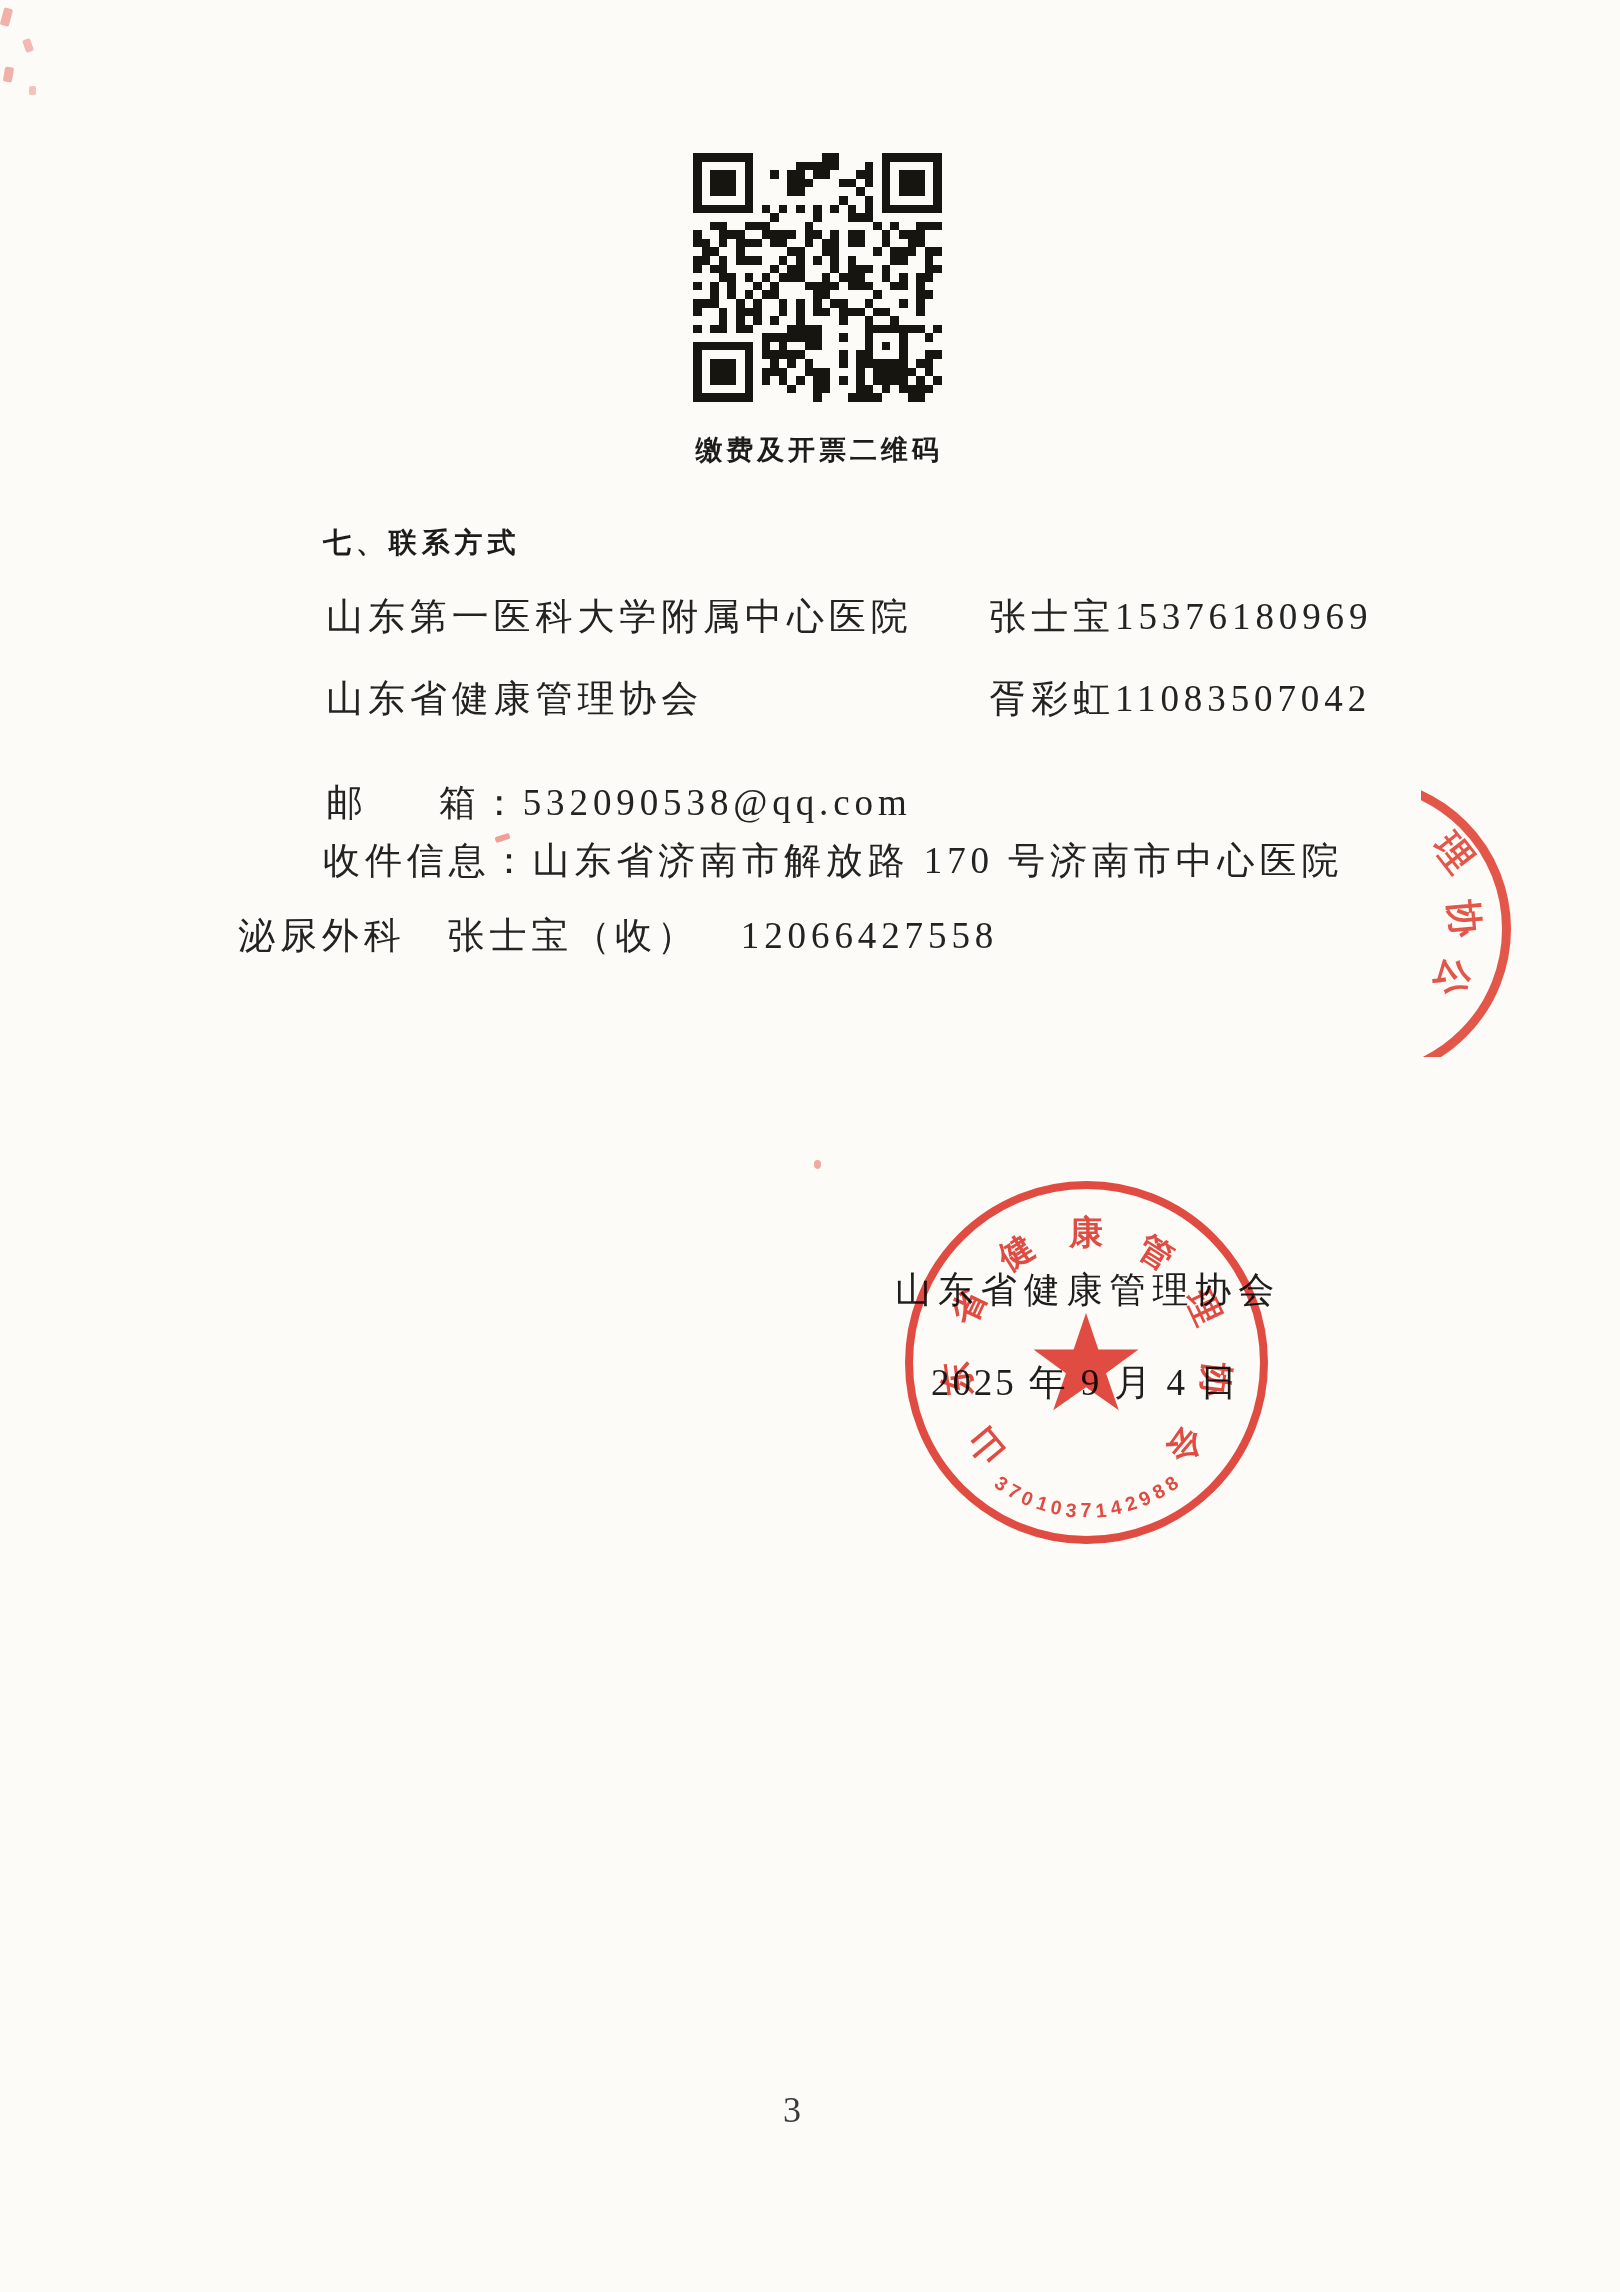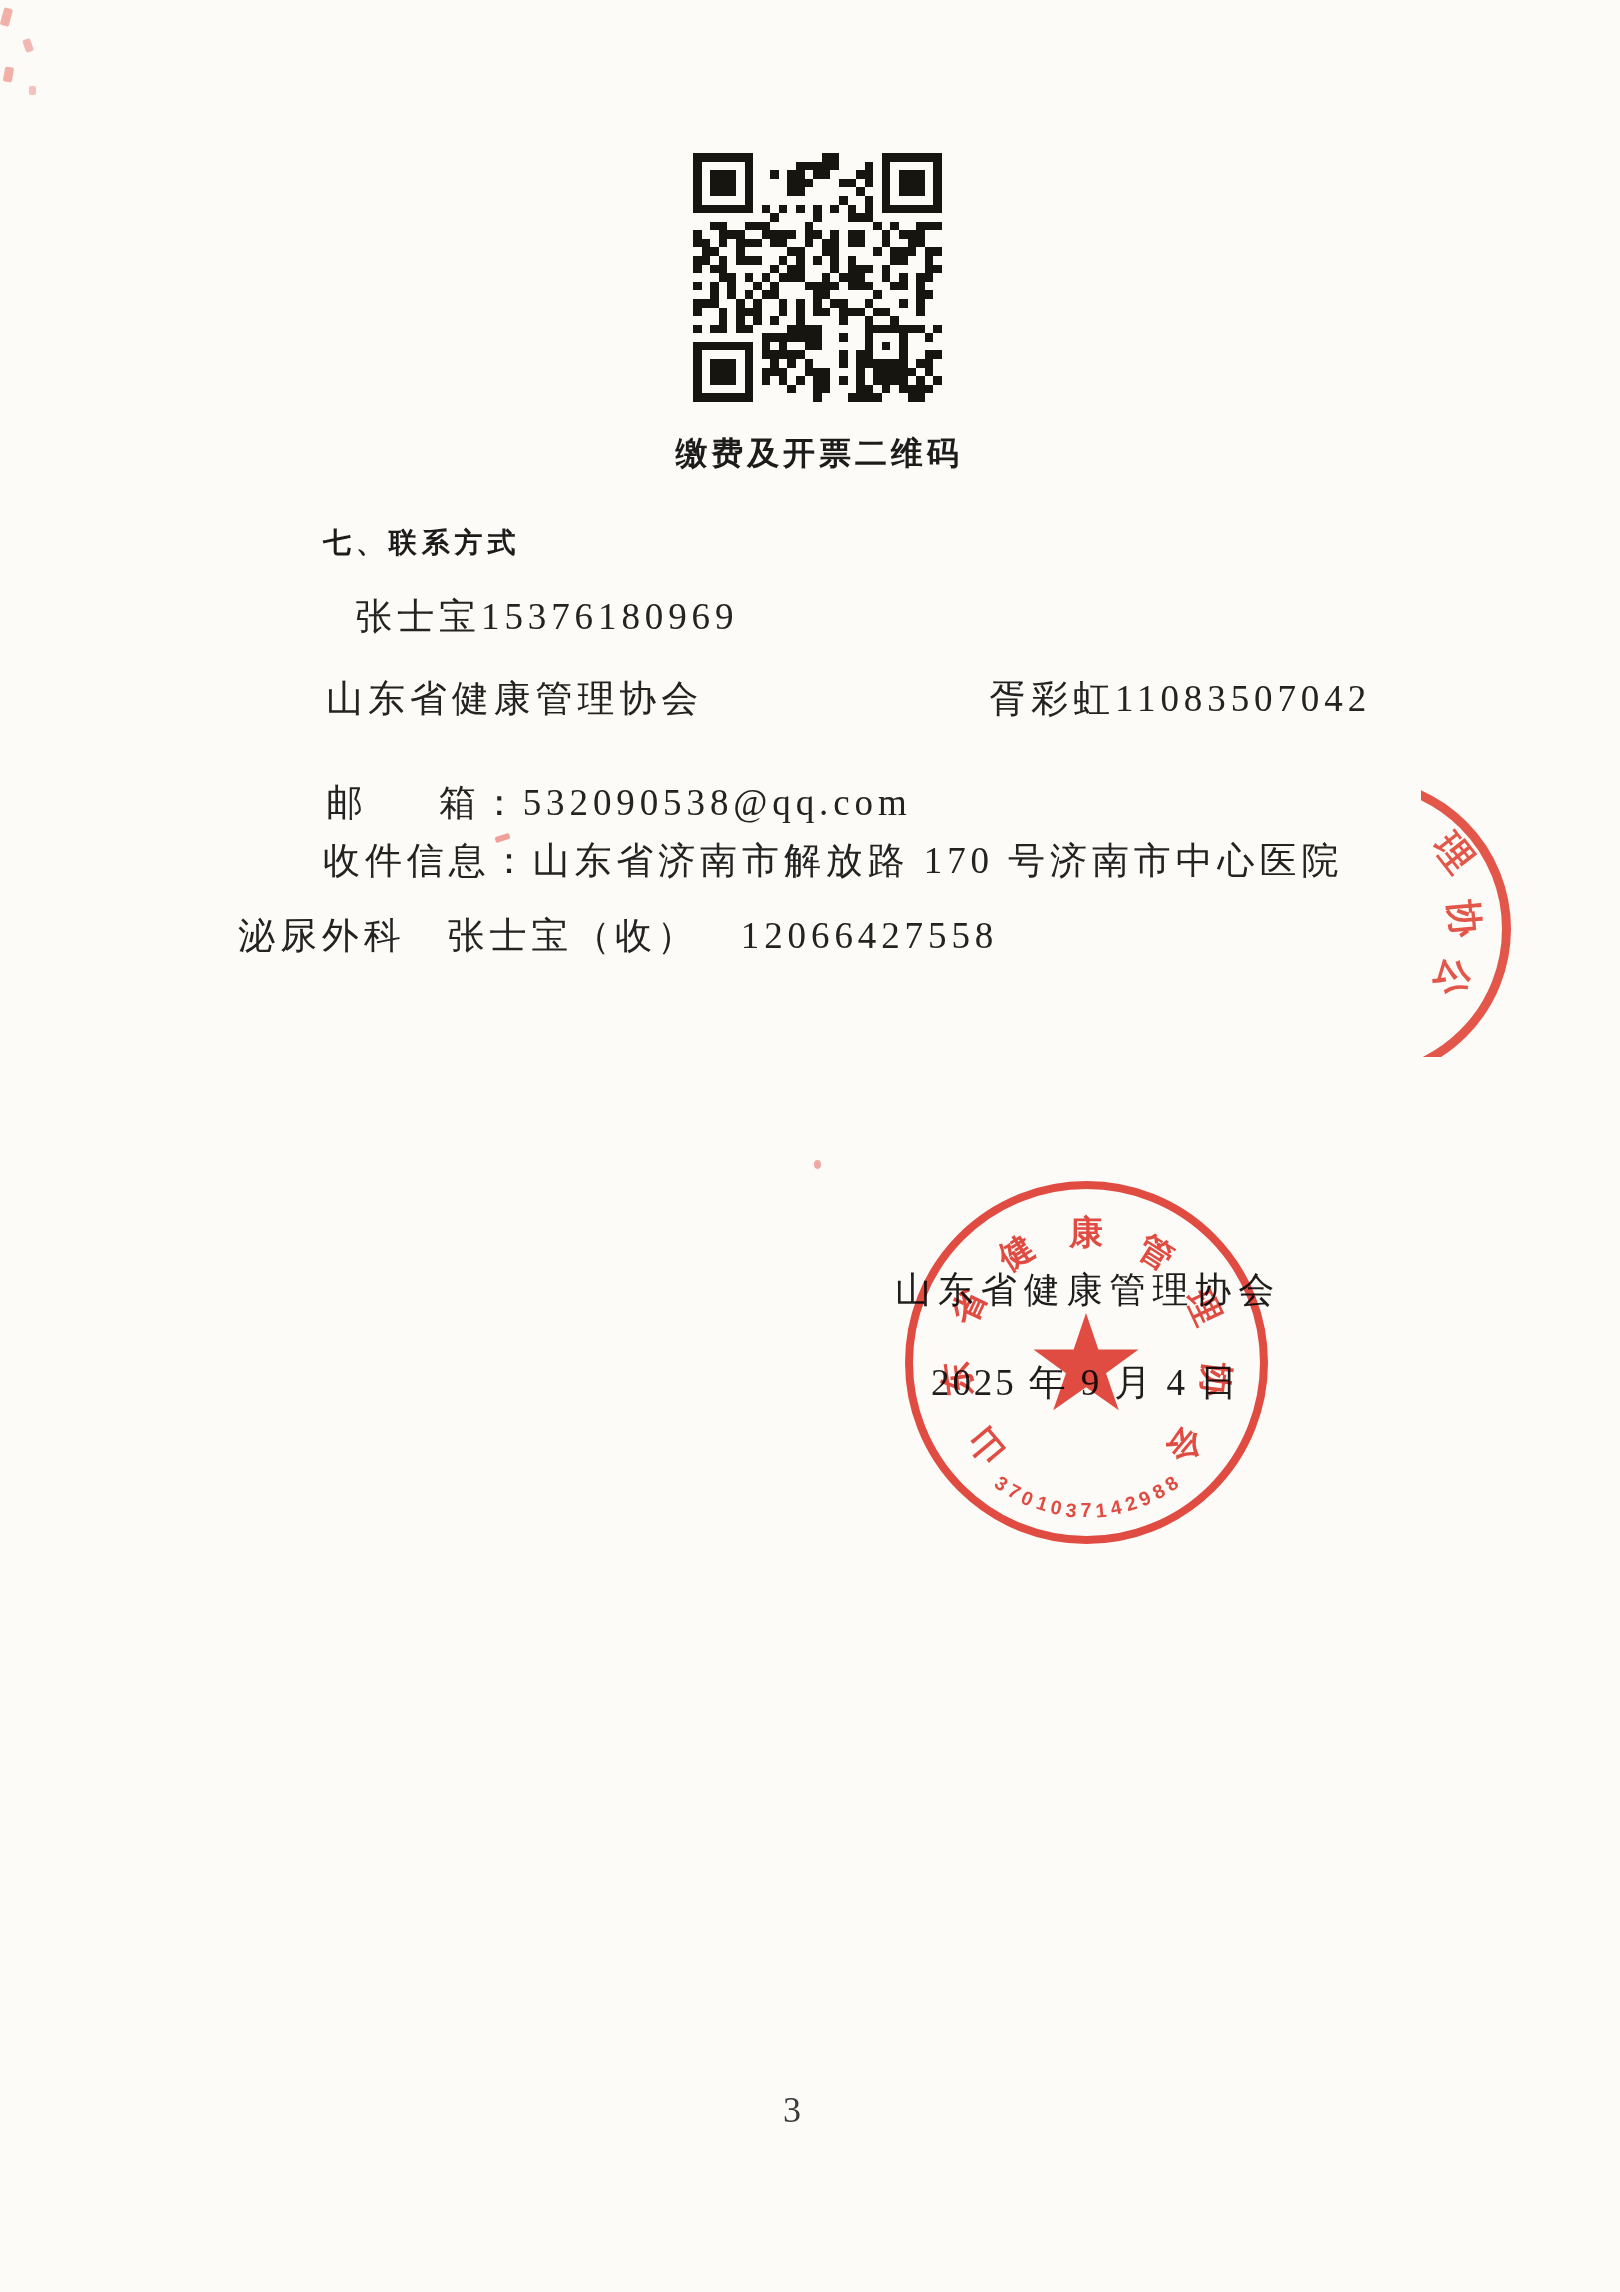--- a/index.html
+++ b/index.html
@@ -9,21 +9,21 @@
     font-family:"Liberation Serif", serif;
     color:#262626;
   }
   .abs{position:absolute;}
   
   .qr-wrap{left:693px;top:153px;width:249px;height:249px;}
   .qr-wrap svg{width:100%;height:100%;shape-rendering:crispEdges;}
   .qr-caption{
     left:819px;top:432px;transform:translateX(-50%);
     font-family:"Liberation Sans", sans-serif;
-    font-weight:700;font-size:32px;letter-spacing:3.9px;color:#1d1c1b;white-space:nowrap;
+    font-weight:700;font-size:27px;letter-spacing:3.9px;color:#1d1c1b;white-space:nowrap;
   }
   
   .section-heading{
     left:323px;top:524px;
     font-family:"Liberation Sans", sans-serif;
     font-weight:700;font-size:28px;letter-spacing:4.9px;color:#1d1c1b;white-space:nowrap;
   }
   
   .doc-line{font-size:37px;letter-spacing:4.9px;line-height:1;white-space:nowrap;color:#242322;}
   .contact-row{display:flex;}
@@ -480,20 +480,21 @@
         <rect x="21" y="28" width="1" height="1"></rect>
         <rect x="25" y="28" width="1" height="1"></rect>
         <rect x="26" y="28" width="1" height="1"></rect>
       </g>
     </svg></div>
 <div class="abs qr-caption">缴费及开票二维码</div>
 
 <div class="abs section-heading">七、联系方式</div>
 
 <div class="abs doc-line contact-row line-1">
+  <span class="contact-org">山东第一医科大学附属中心医院</span>
   <span class="contact-name">张士宝</span>
   <span class="contact-phone">15376180969</span>
 </div>
 
 <div class="abs doc-line contact-row line-2">
   <span class="contact-org">山东省健康管理协会</span>
   <span class="contact-name">胥彩虹</span>
   <span class="contact-phone">11083507042</span>
 </div>
 

